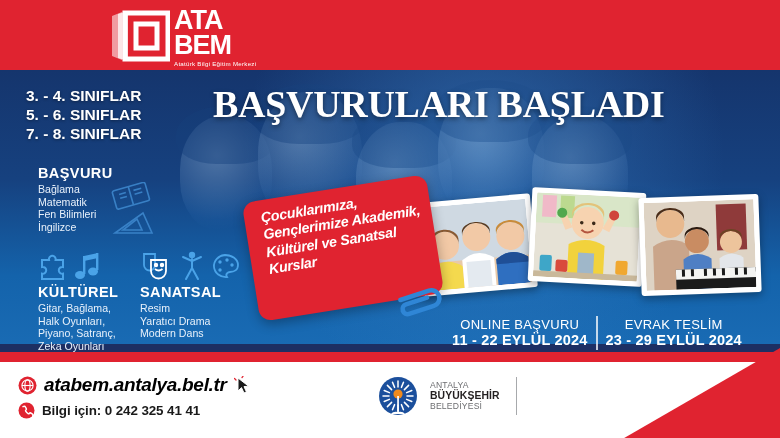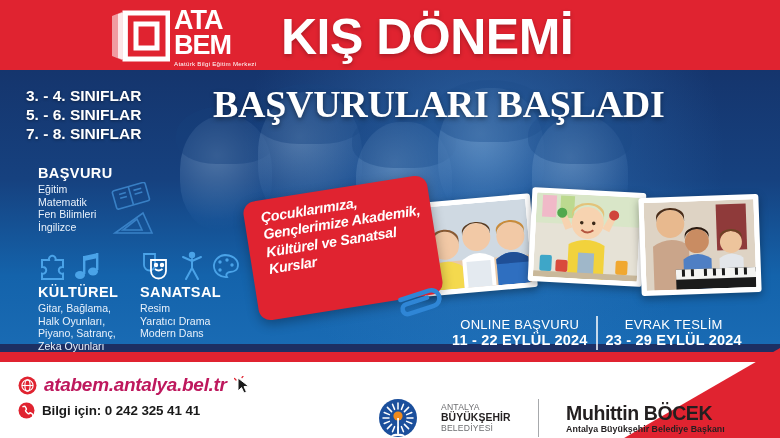--- a/index.html
+++ b/index.html
@@ -123,25 +123,25 @@
 
   
   .dates{position:absolute;left:452px;top:316px;z-index:9;display:flex;align-items:center;gap:8px;}
   .date-col{text-align:center;}
   .date-lbl{color:#ffffff;font-size:13px;letter-spacing:.3px;line-height:15px;}
   .date-val{color:#ffffff;font-size:14.5px;font-weight:bold;letter-spacing:.2px;line-height:17px;}
   .date-div{width:2px;height:34px;background:rgba(255,255,255,.75);}
 
   
   .site-row{position:absolute;left:18px;top:374px;display:flex;align-items:center;gap:7px;z-index:9;}
-  .site-txt{color:#be185d;font-size:19px;font-weight:bold;font-style:italic;letter-spacing:-.3px;}
+  .site-txt{color:#000000;font-size:19px;font-weight:bold;font-style:italic;letter-spacing:-.3px;}
   .phone-row{position:absolute;left:18px;top:402px;display:flex;align-items:center;gap:7px;z-index:9;}
   .phone-txt{color:#1a1a1a;font-size:13.4px;font-weight:bold;letter-spacing:-.1px;}
 
-  .muni{position:absolute;left:378px;top:376px;display:flex;align-items:center;gap:23px;z-index:9;margin-top:22px;}
+  .muni{position:absolute;left:378px;top:376px;display:flex;align-items:center;gap:12px;z-index:9;}
   .muni-words{line-height:10.6px;}
   .mw1{color:#6d6e71;font-size:8.6px;letter-spacing:.2px;}
   .mw2{color:#231f20;font-size:10.4px;font-weight:bold;letter-spacing:.1px;}
   .mw3{color:#6d6e71;font-size:8.6px;letter-spacing:.2px;}
   .muni-div{width:1.4px;height:38px;background:#a7a9ac;margin:0 4px;}
   .mayor-name{color:#231f20;font-size:19.5px;font-weight:bold;letter-spacing:-.4px;line-height:21px;}
   .mayor-role{color:#231f20;font-size:8.8px;font-weight:bold;letter-spacing:.05px;}
 </style>
 </head>
 <body>
@@ -176,21 +176,20 @@
       <rect x="17" y="3" width="43" height="46" fill="none" stroke="#ffffff" stroke-width="5"></rect>
       <rect x="28" y="14" width="21" height="24" fill="none" stroke="#ffffff" stroke-width="5"></rect>
     </svg>
     <div class="logo-txt">
       <div class="logo-ata">ATA</div>
       <div class="logo-bem">BEM</div>
       <div class="logo-sub">Atatürk Bilgi Eğitim Merkezi</div>
     </div>
   </div>
 
-  <div class="h-kis">KIŞ DÖNEMİ</div>
   <div class="h-basv">BAŞVURULARI BAŞLADI</div>
 
   <div class="grades">
     <div class="grade">3. - 4. SINIFLAR</div>
     <div class="grade">5. - 6. SINIFLAR</div>
     <div class="grade">7. - 8. SINIFLAR</div>
   </div>
 
   <div class="ico-row ico-aka">
     <svg width="48" height="38" viewBox="0 0 48 38">
@@ -251,21 +250,21 @@
       <circle cx="10" cy="10" r="1.7" fill="#4aa3e8"></circle>
       <circle cx="17" cy="8" r="1.7" fill="#4aa3e8"></circle>
       <circle cx="22" cy="13" r="1.7" fill="#4aa3e8"></circle>
       <circle cx="10" cy="18" r="1.7" fill="#4aa3e8"></circle>
     </svg>
   </div>
 
   <div class="blk akademik">
     <div class="blk-title">BAŞVURU</div>
     <div class="blk-list">
-      <div>Eğitim</div>
+      <div>Bağlama</div>
       <div>Matematik</div>
       <div>Fen Bilimleri</div>
       <div>İngilizce</div>
     </div>
   </div>
 
   <div class="blk kulturel">
     <div class="blk-title">KÜLTÜREL</div>
     <div class="blk-list">
       <div>Gitar, Bağlama,</div>
@@ -428,19 +427,15 @@
       <circle cx="20" cy="18" r="4.6" fill="#f08a1c"></circle>
       <path d="M19.2 20 h1.7 v16 h-1.7 Z" fill="#ffffff"></path>
       <path d="M20 36 q-5 -1 -7 2 h14 q-2 -3 -7 -2 Z" fill="#ffffff"></path>
     </svg>
     <div class="muni-words">
       <div class="mw1">ANTALYA</div>
       <div class="mw2">BÜYÜKŞEHİR</div>
       <div class="mw3">BELEDİYESİ</div>
     </div>
     <div class="muni-div"></div>
-    <div>
-      <div class="mayor-name">Muhittin BÖCEK</div>
-      <div class="mayor-role">Antalya Büyükşehir Belediye Başkanı</div>
-    </div>
   </div>
 
 </div>
 
 </body></html>

